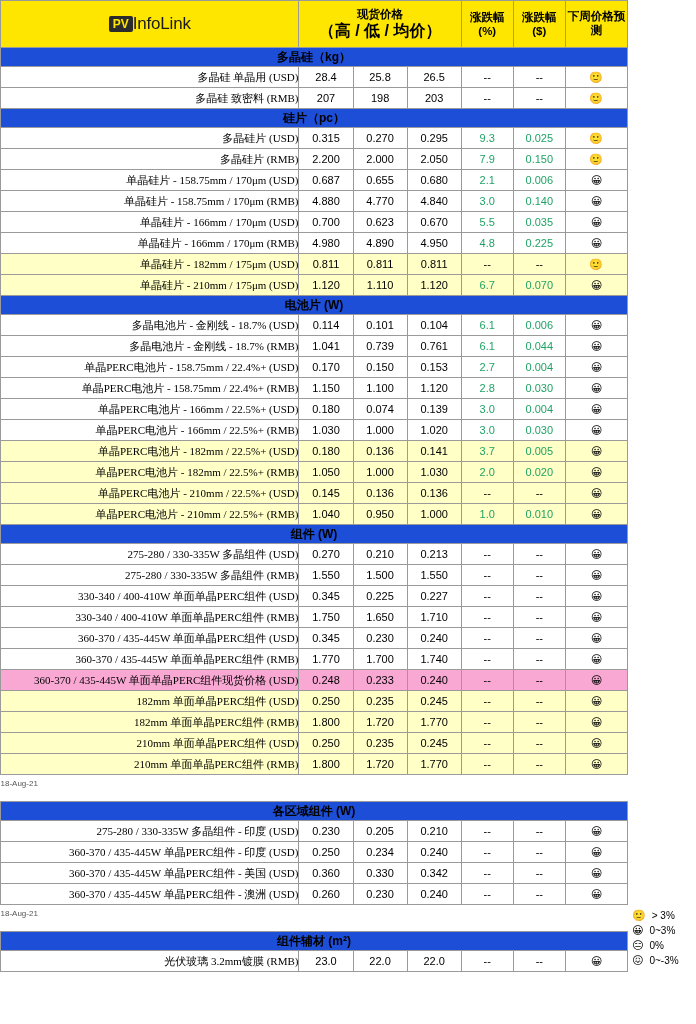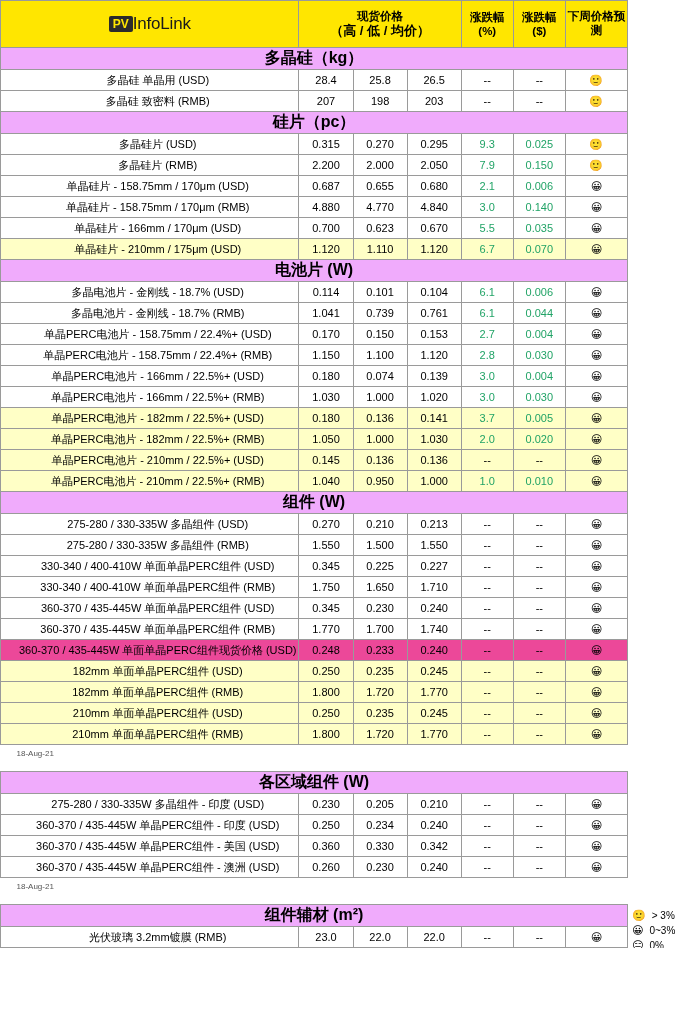--- a/index.html
+++ b/index.html
@@ -26,37 +26,37 @@
   .hdr td{background:#ffe600;font-weight:bold;text-align:center;height:46px;line-height:1.25;font-size:11.5px;}
   .hdr .logo-cell{background:#ffe600;}
   .logo-wrap{display:flex;align-items:center;justify-content:center;gap:0;}
   .logo-badge{
     background:#2b2b2b;color:#ffe600;font-weight:bold;font-size:12px;
     padding:2px 4px;border-radius:2px;line-height:1;
   }
   .logo-text{font-size:17px;font-weight:normal;color:#1a1a1a;letter-spacing:-0.2px;}
 
   
-  .band td{background:#f0abfc;text-align:center;font-weight:bold;height:18px;font-size:16px;margin-left:36px;}
+  .band td{background:#1d4ed8;text-align:center;font-weight:bold;height:18px;font-size:12px;margin-left:36px;}
 
   
   tr.row td{height:20px;font-size:11px;}
-  td.label{padding-left:16px;text-align:center;white-space:nowrap;overflow:hidden;}
+  td.label{padding-left:16px;text-align:right;white-space:nowrap;overflow:hidden;font-family:Liberation Serif, serif;}
   td.num{text-align:center;}
   td.pct{text-align:center;color:#21a366;}
   td.usd{text-align:center;color:#21a366;}
   td.flat{color:#000;}
   td.next{text-align:center;font-size:12px;}
 
   tr.white td{background:#ffffff;}
   tr.yellow td{background:#ffffc6;}
-  tr.orange td{background:#ec4899;}
+  tr.orange td{background:#f9a8d4;}
 
   .stamp{
-    font-size:8px;color:#555;padding:2px 0 2px 16px;height:12px;
+    font-size:8px;color:#555;padding:2px 0 2px 0;height:12px;
     background:#ffffff;
   }
   .gap{height:10px;background:#ffffff;}
 
   
   .legend{
     position:absolute;right:4px;width:60px;font-size:10px;
   }
   .legend-row{display:flex;align-items:center;gap:6px;height:15px;}
   .legend-face{font-size:11px;}
@@ -80,21 +80,21 @@
     <tbody id="table-body">
         <tr class="hdr">
           <td class="logo-cell">
             <div class="logo-wrap">
               <span class="logo-badge">PV</span>
               <span class="logo-text">InfoLink</span>
             </div>
           </td>
           <td colspan="3">
             <div>现货价格</div>
-            <div style="font-size:13px;font-weight:bold">（高 / 低 / 均价）</div>
+            <div style="font-size:16px;font-weight:bold">（高 / 低 / 均价）</div>
           </td>
           <td>
             <div>涨跌幅</div>
             <div>(%)</div>
           </td>
           <td>
             <div>涨跌幅</div>
             <div>($)</div>
           </td>
           <td style="line-height: 1.2;">下周价格预测</td>
@@ -160,20 +160,38 @@
           <td class="next">😀</td>
         </tr>
         <tr class="row white">
           <td class="label">单晶硅片 - 166mm / 170μm (USD)</td>
           <td class="num">0.700</td>
           <td class="num">0.623</td>
           <td class="num">0.670</td>
           <td class="pct">5.5</td>
           <td class="usd">0.035</td>
           <td class="next">😀</td>
+        </tr>
+        <tr class="row white">
+          <td class="label">单晶硅片 - 166mm / 170μm (RMB)</td>
+          <td class="num">4.980</td>
+          <td class="num">4.890</td>
+          <td class="num">4.950</td>
+          <td class="pct">4.8</td>
+          <td class="usd">0.225</td>
+          <td class="next">😀</td>
+        </tr>
+        <tr class="row yellow">
+          <td class="label">单晶硅片 - 182mm / 175μm (USD)</td>
+          <td class="num">0.811</td>
+          <td class="num">0.811</td>
+          <td class="num">0.811</td>
+          <td class="pct flat">--</td>
+          <td class="usd flat">--</td>
+          <td class="next">🙂</td>
         </tr>
         <tr class="row yellow">
           <td class="label">单晶硅片 - 210mm / 175μm (USD)</td>
           <td class="num">1.120</td>
           <td class="num">1.110</td>
           <td class="num">1.120</td>
           <td class="pct">6.7</td>
           <td class="usd">0.070</td>
           <td class="next">😀</td>
         </tr>

